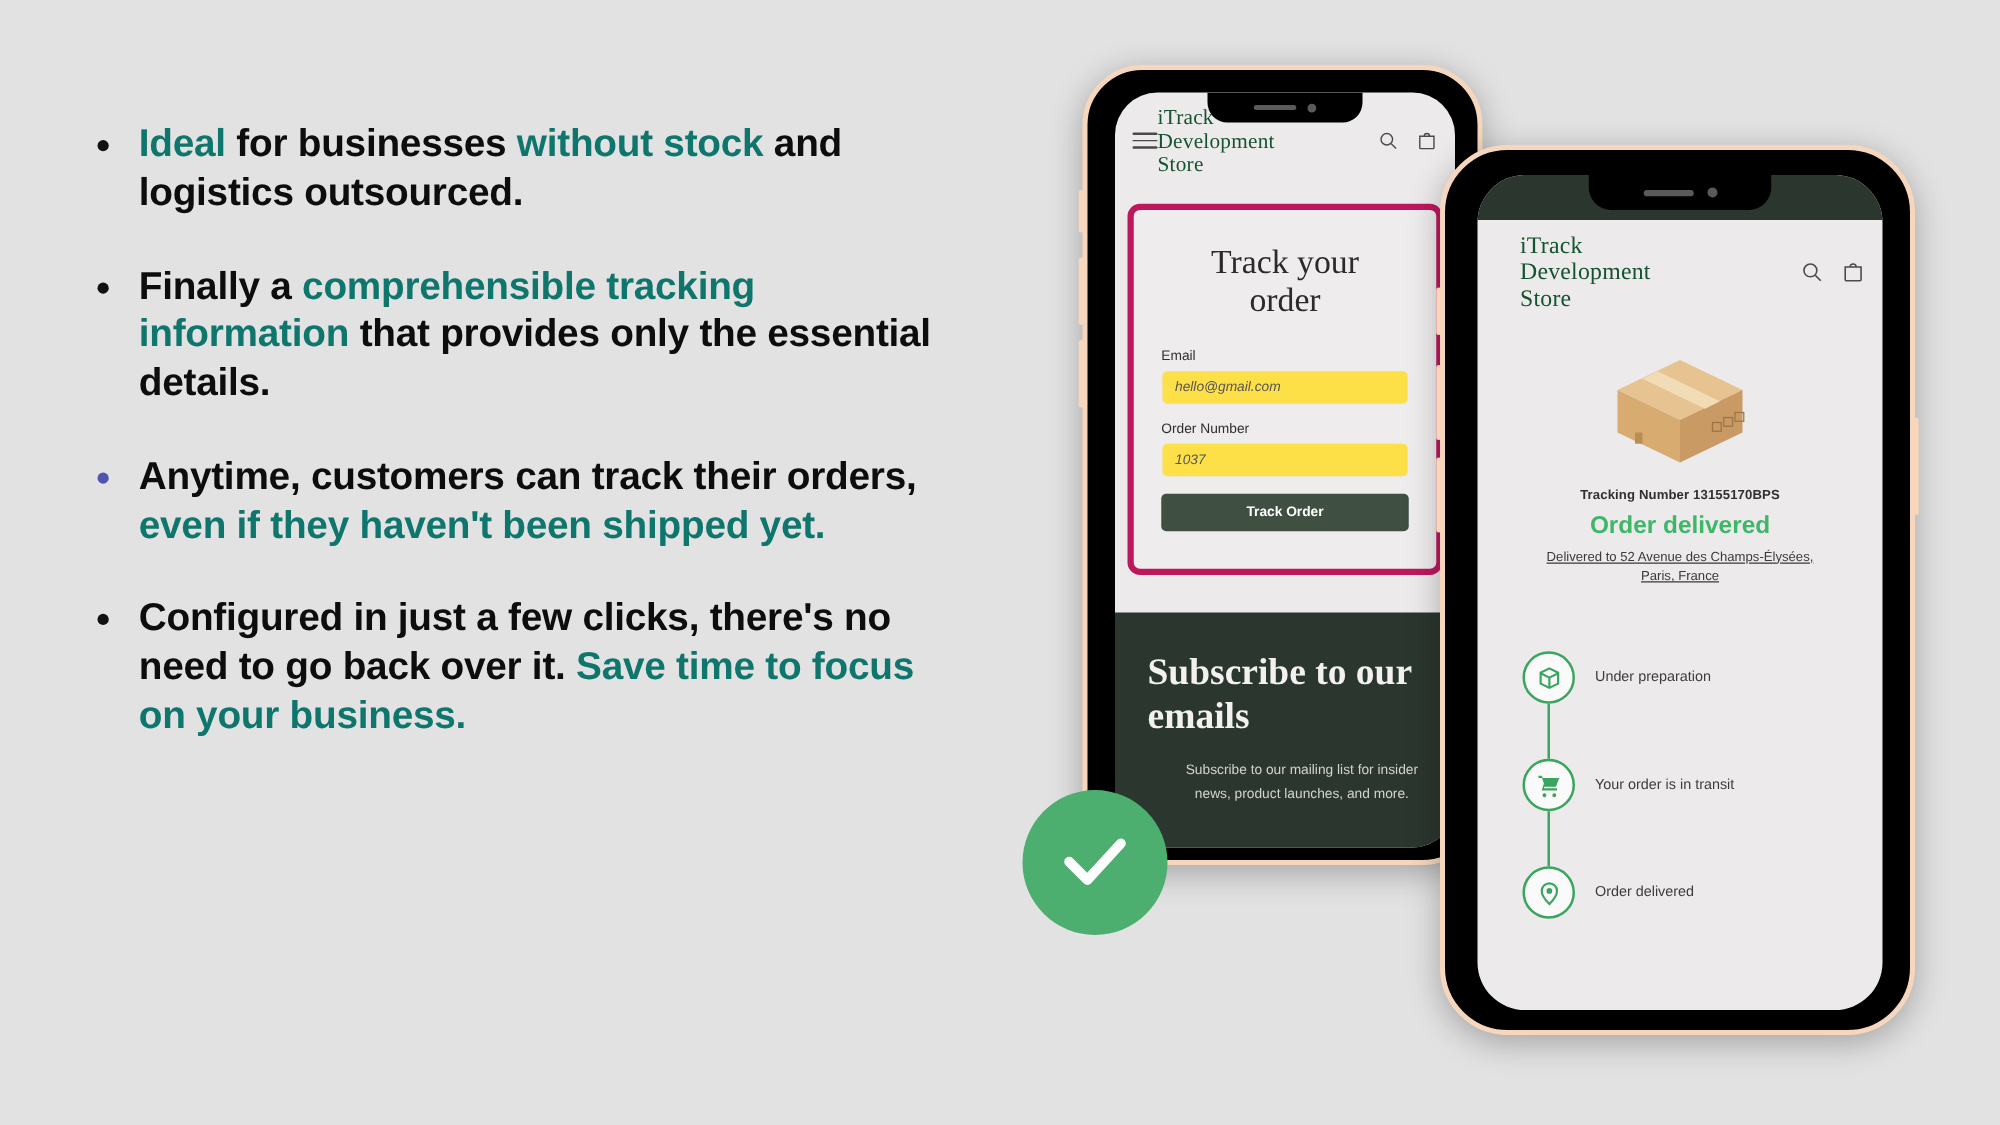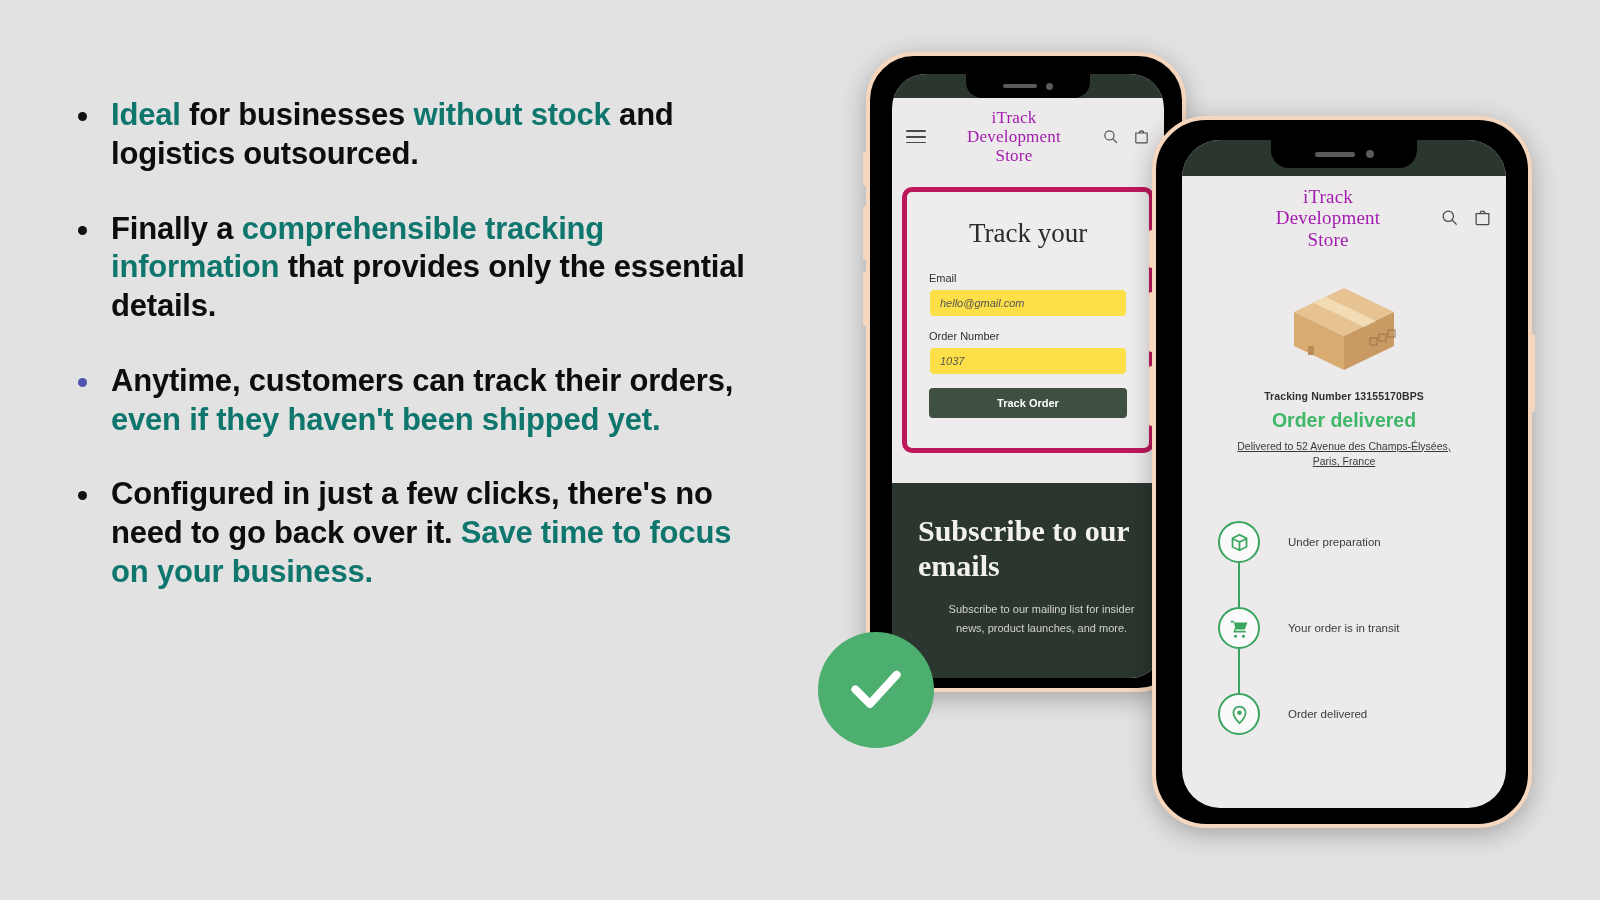--- a/index.html
+++ b/index.html
@@ -127,25 +127,24 @@
   .hamburger { width: 20px; flex: 0 0 auto; }
   .hamburger span {
     display: block;
     height: 1.6px;
     background: #4a4a4a;
     margin: 4px 0;
     border-radius: 1px;
   }
   .store-name {
     flex: 1 1 auto;
-    text-align: center;
     font-family: "Liberation Serif", serif;
     font-size: 17px;
     line-height: 1.12;
-    color: #a21caf;
+    color: #14532d;
     letter-spacing: 0.2px;
   }
   .hdr-icons {
     flex: 0 0 auto;
     display: flex;
     align-items: center;
     gap: 14px;
   }
   .hdr-icons svg { display: block; }
 
@@ -262,21 +261,21 @@
   .tl-line {
     position: absolute;
     left: 20px;
     top: 64px;
     width: 2px;
     height: 44px;
     background: #3aa55f;
     z-index: 1;
   }
   .tl-label {
-    margin-left: 28px;
+    margin-left: 16px;
     font-size: 11.5px;
     color: #3c3c3c;
   }
 
   
   #check-badge {
     position: absolute;
     left: 818px; top: 632px;
     width: 116px; height: 116px;
     border-radius: 50%;
@@ -361,20 +360,21 @@
               <path d="M4 7h16v13a1 1 0 0 1-1 1H5a1 1 0 0 1-1-1V7z"></path>
               <path d="M9 7a3 3 0 0 1 6 0"></path>
             </svg>
           </span>
         </div>
       </div>
 
       <div class="track-card">
         <div class="track-title">
           <div>Track your</div>
+          <div>order</div>
         </div>
         <div class="field-label">Email</div>
         <div class="field-input">hello@gmail.com</div>
         <div class="field-label">Order Number</div>
         <div class="field-input">1037</div>
         <div class="track-btn">Track Order</div>
       </div>
 
       <div class="subscribe">
         <div class="subscribe-title">

